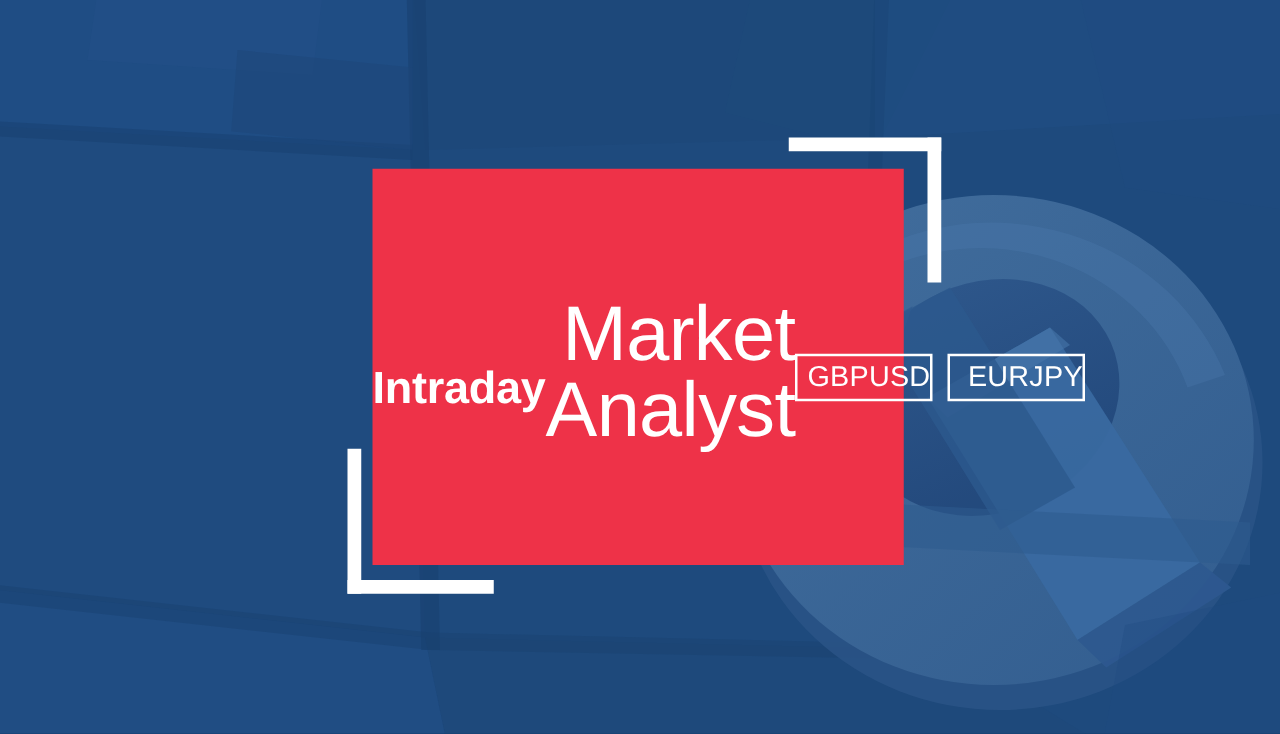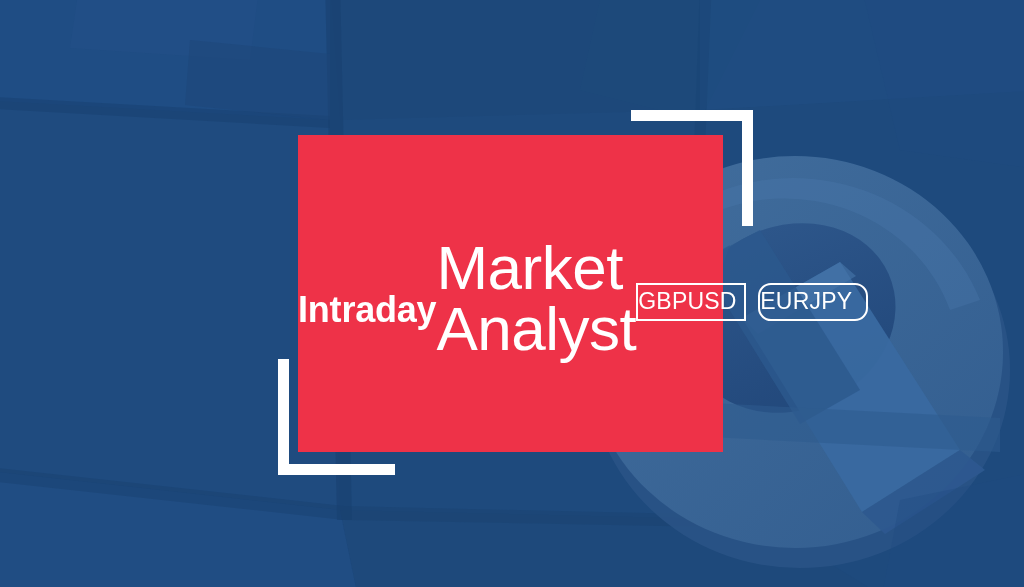--- a/index.html
+++ b/index.html
@@ -70,43 +70,43 @@
     letter-spacing: -0.2px;
     line-height: 1;
     margin-top: 32px;
   }
 
   .headline {
     margin-top: 10px;
     font-size: 62px;
     font-weight: 300;
     line-height: 0.98;
-    text-align: left;
+    text-align: right;
     letter-spacing: -0.5px;
   }
   .headline .l2 { display: block; }
 
   .tags {
     display: flex;
     gap: 12px;
     margin-top: 17px;
   }
   .tag {
     border: 2px solid #ffffff;
     color: #ffffff;
     font-size: 23px;
     font-weight: 400;
     line-height: 1;
     padding: 5px 0 6px 0;
-    text-align: left;
+    text-align: right;
     box-sizing: border-box;
     letter-spacing: 0.2px;
   }
   .tag-0 { width: 110px; }
-  .tag-1 { width: 110px; border-radius: 13px; }
+  .tag-1 { width: 110px; }
   .tag-2 { width: 110px; }
 
   .byline {
     margin-top: 19px;
     font-size: 20px;
     font-weight: 400;
     line-height: 1;
     white-space: nowrap;
   }
   .byline .analyst {

